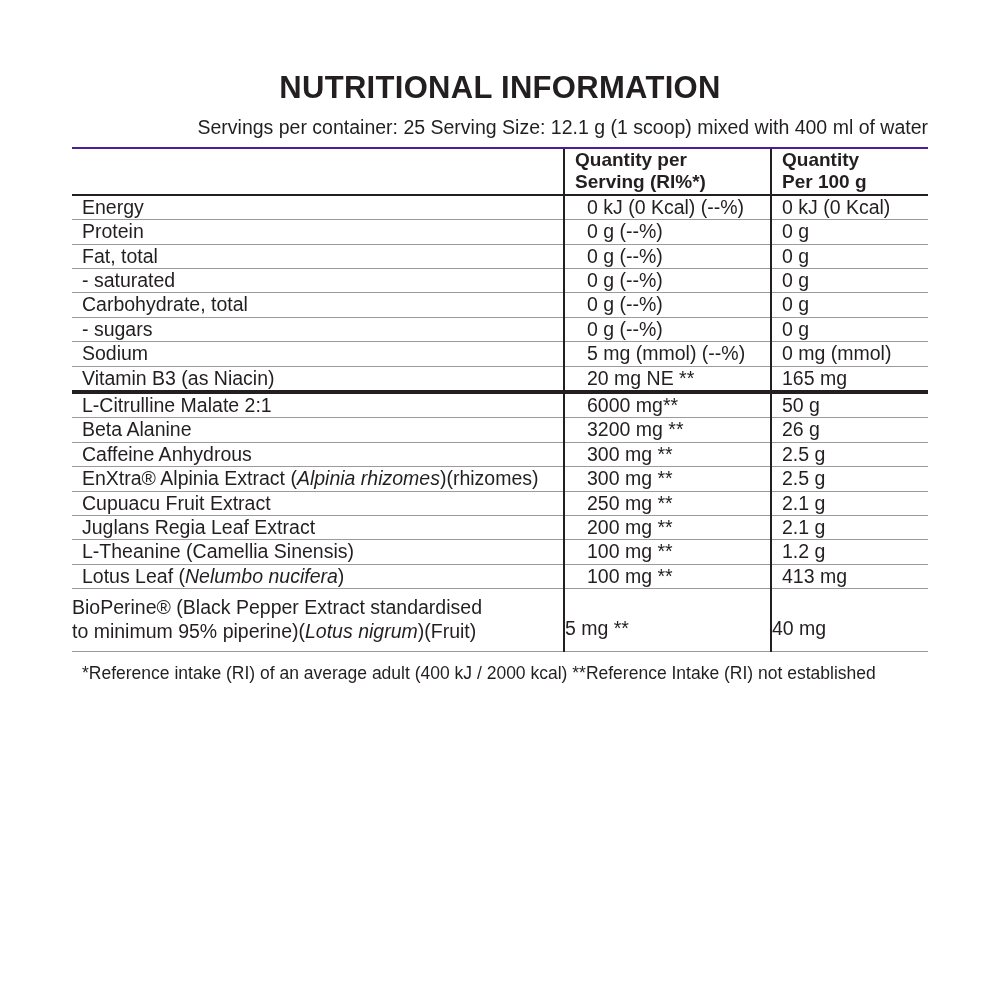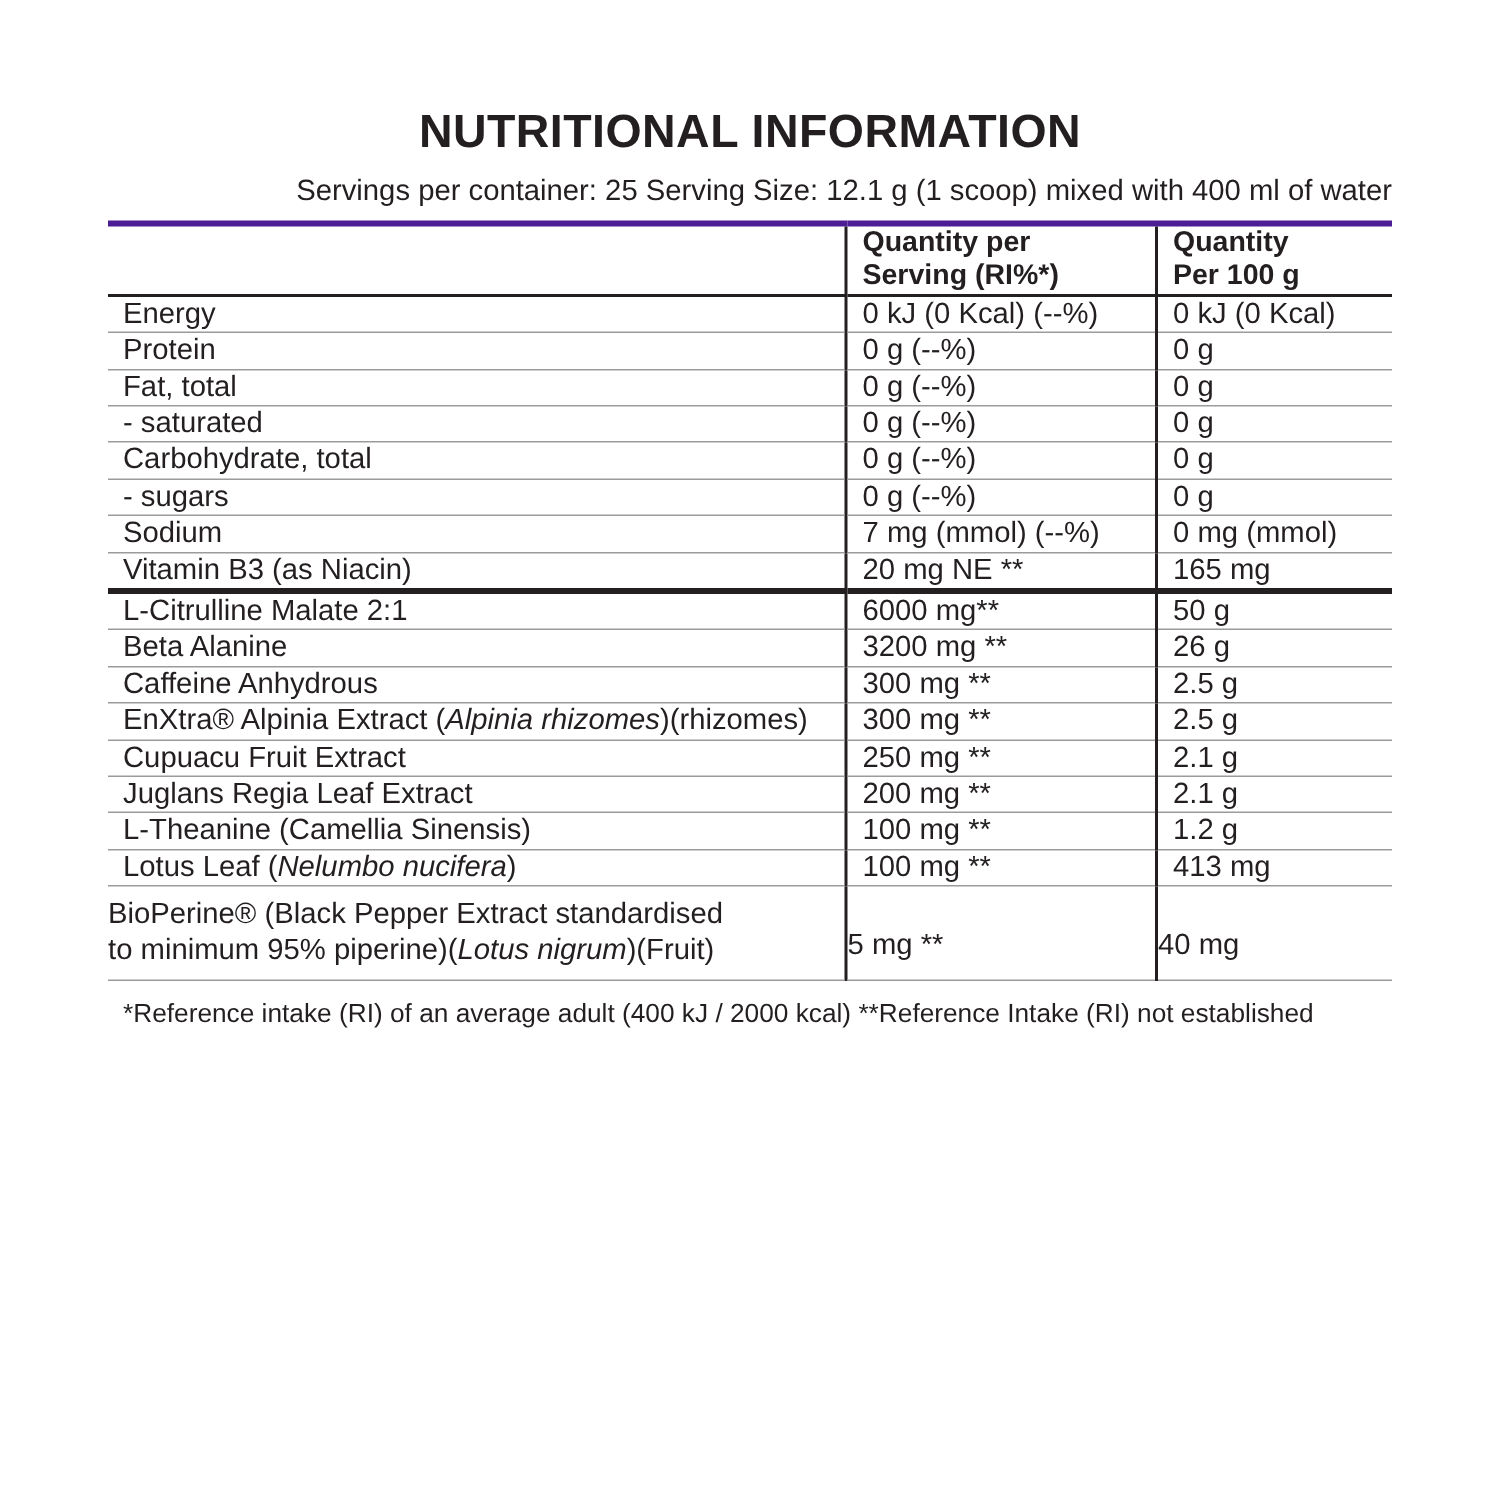--- a/index.html
+++ b/index.html
@@ -43,21 +43,21 @@
   }
   table.nut td, table.nut th {
     vertical-align: top;
     padding: 0;
   }
   .col-name   { width: 492px; }
   .col-serve  { width: 207px; }
   .col-per100 { width: 157px; }
 
   .hdr-row td {
-    border-top: 4px solid #4c1d95;
+    border-top: 2px solid #4c1d95;
     border-bottom: 2px solid #231f20;
     padding: 9px 0 9px 0;
   }
   .hdr-row .hdr-cell {
     font-size: 19px;
     font-weight: bold;
     line-height: 1.18;
     padding-left: 10px;
     border-left: 2px solid #231f20;
   }
@@ -69,21 +69,21 @@
     border-bottom: 1px solid #9b9b9b;
     font-size: 19.5px;
     line-height: 1.2;
     padding: 8px 0 8px 0;
     height: 20px;
   }
   .row td.name {
     padding-left: 10px;
   }
   .row td.val {
-    padding-left: 10px;
+    padding-left: 22px;
     border-left: 2px solid #231f20;
   }
   .row td.val2 {
     padding-left: 10px;
     border-left: 2px solid #231f20;
   }
   .row.thick-bottom td {
     border-bottom: 4px solid #231f20;
   }
   .row.two-line td {
@@ -156,21 +156,21 @@
         <td class="val">0 g (--%)</td>
         <td class="val2">0 g</td>
       </tr>
       <tr class="row">
         <td class="name">- sugars</td>
         <td class="val">0 g (--%)</td>
         <td class="val2">0 g</td>
       </tr>
       <tr class="row">
         <td class="name">Sodium</td>
-        <td class="val">7 mg (mmol)  (--%)</td>
+        <td class="val">5 mg (mmol)  (--%)</td>
         <td class="val2">0 mg (mmol)</td>
       </tr>
       <tr class="row thick-bottom">
         <td class="name">Vitamin B3 (as Niacin)</td>
         <td class="val">20 mg NE **</td>
         <td class="val2">165 mg</td>
       </tr>
 
       <tr class="row">
         <td class="name">L-Citrulline Malate 2:1</td>

